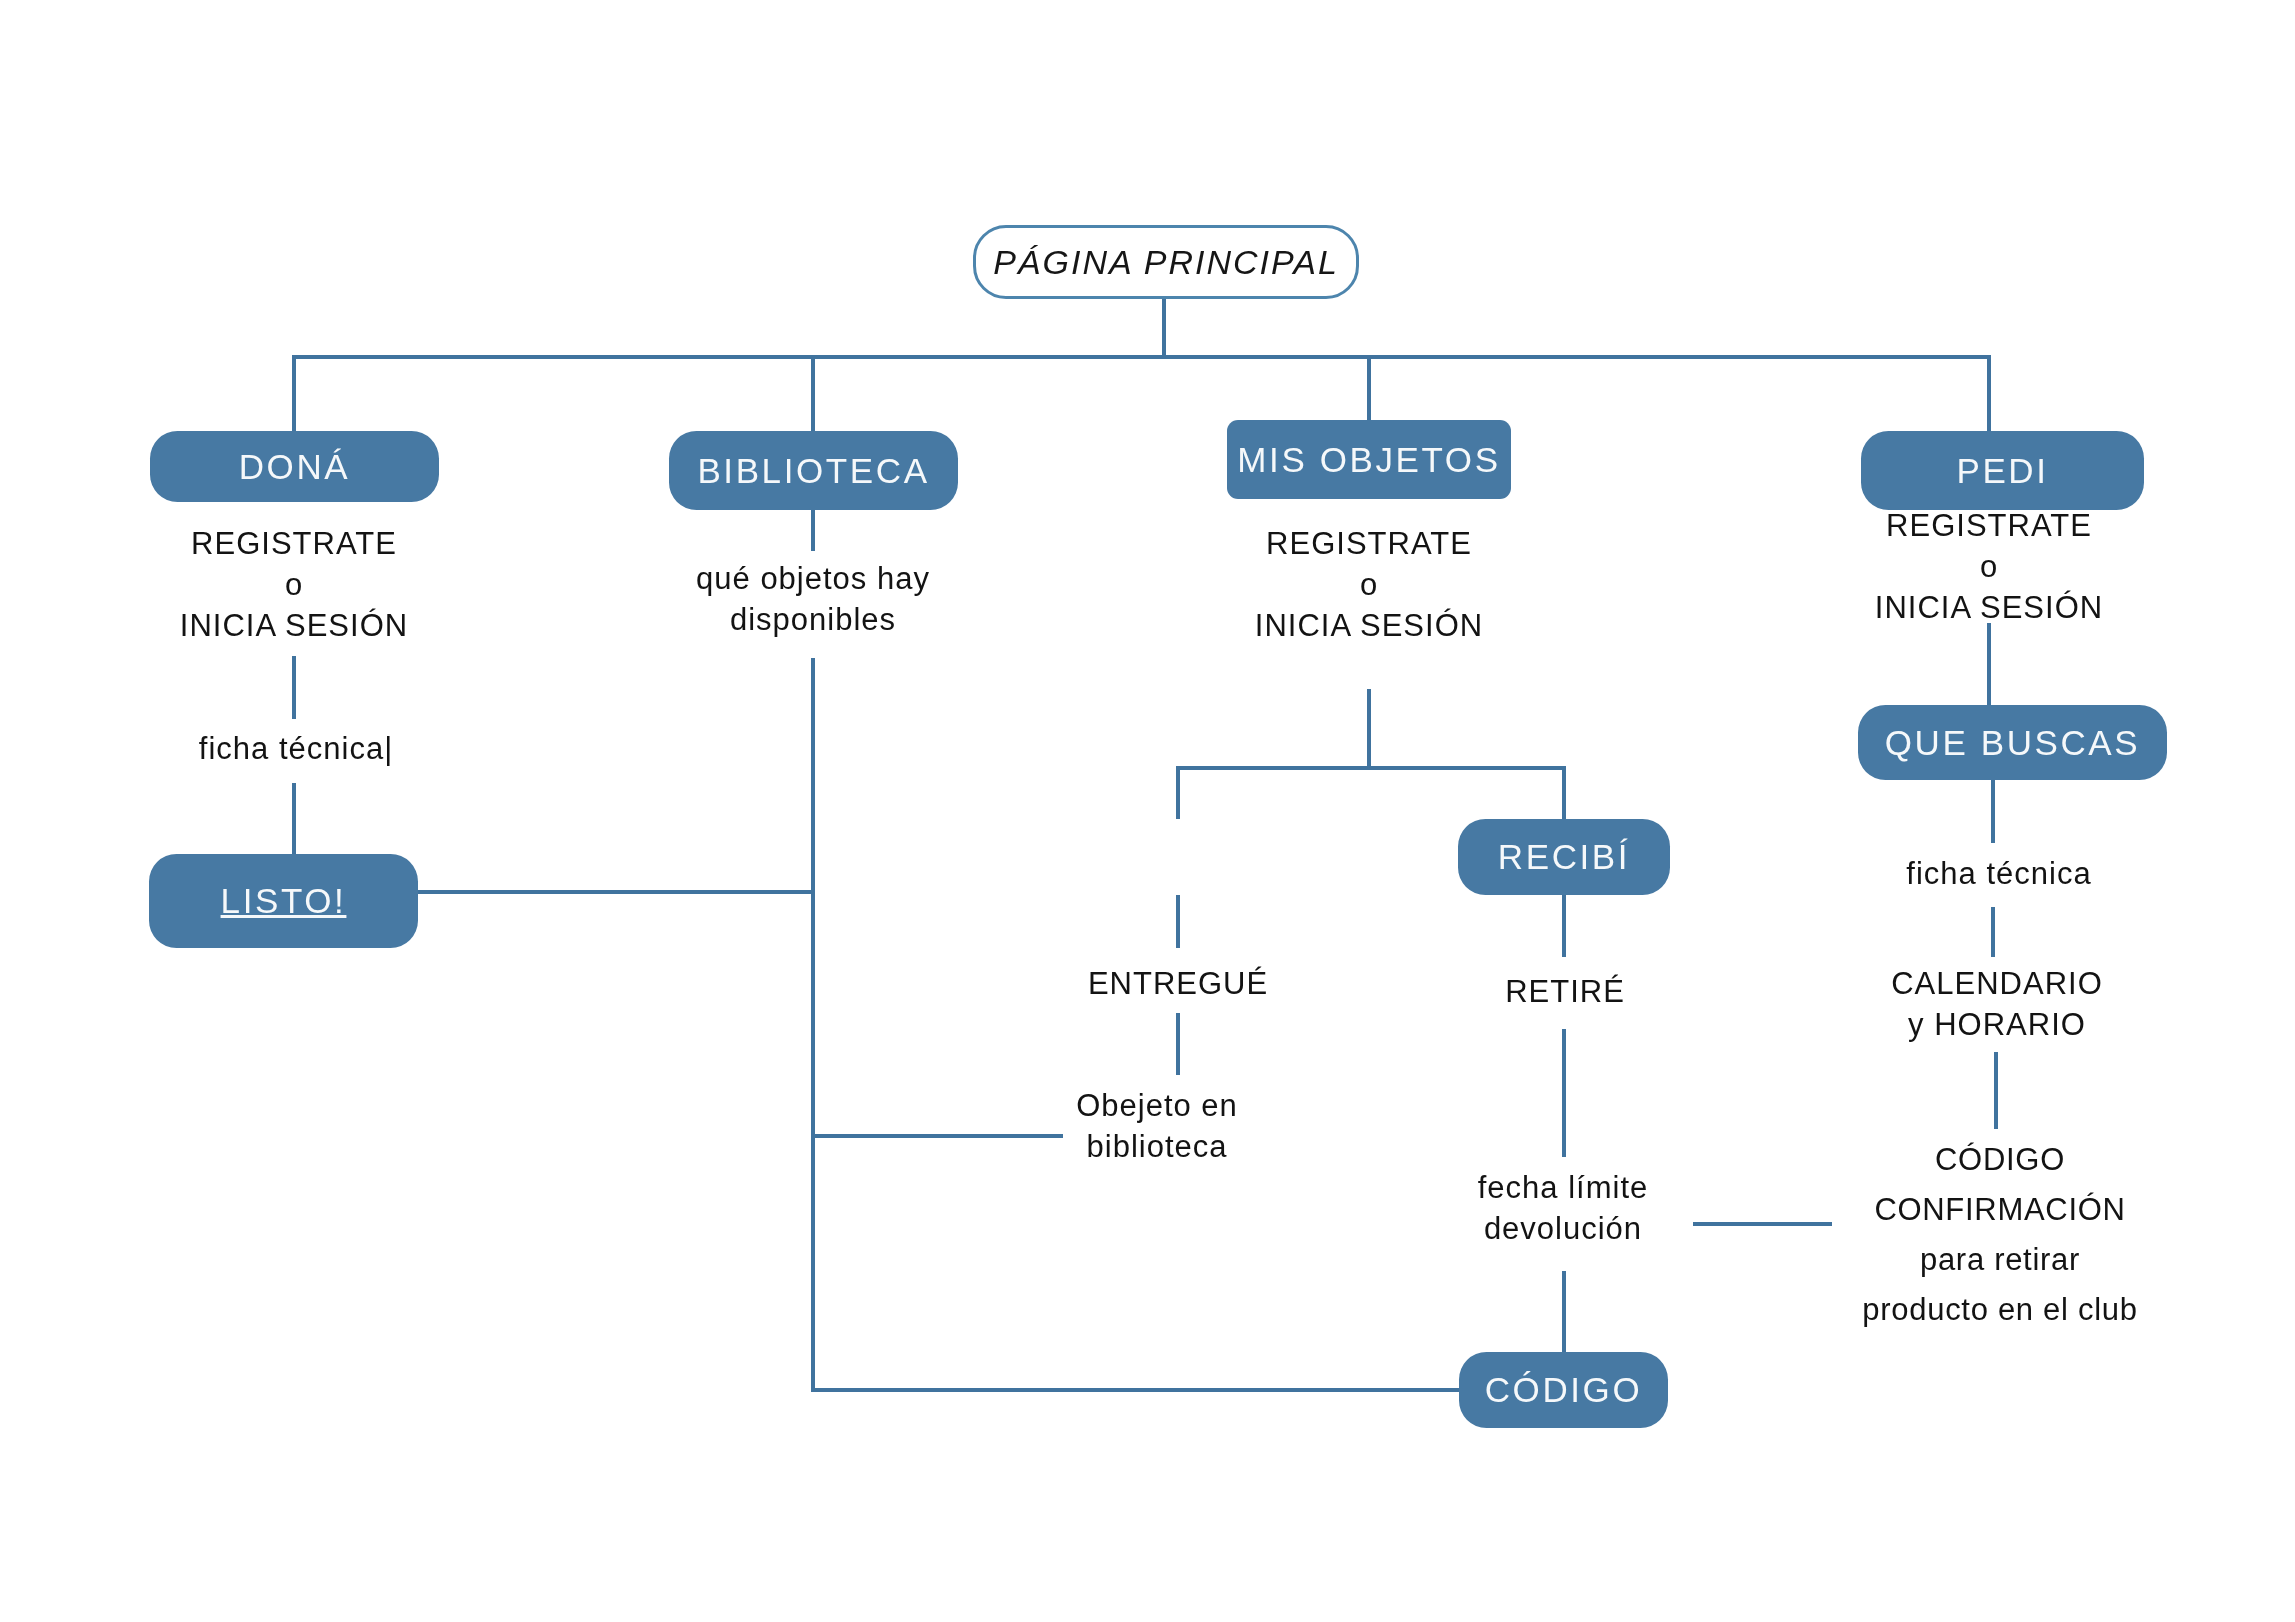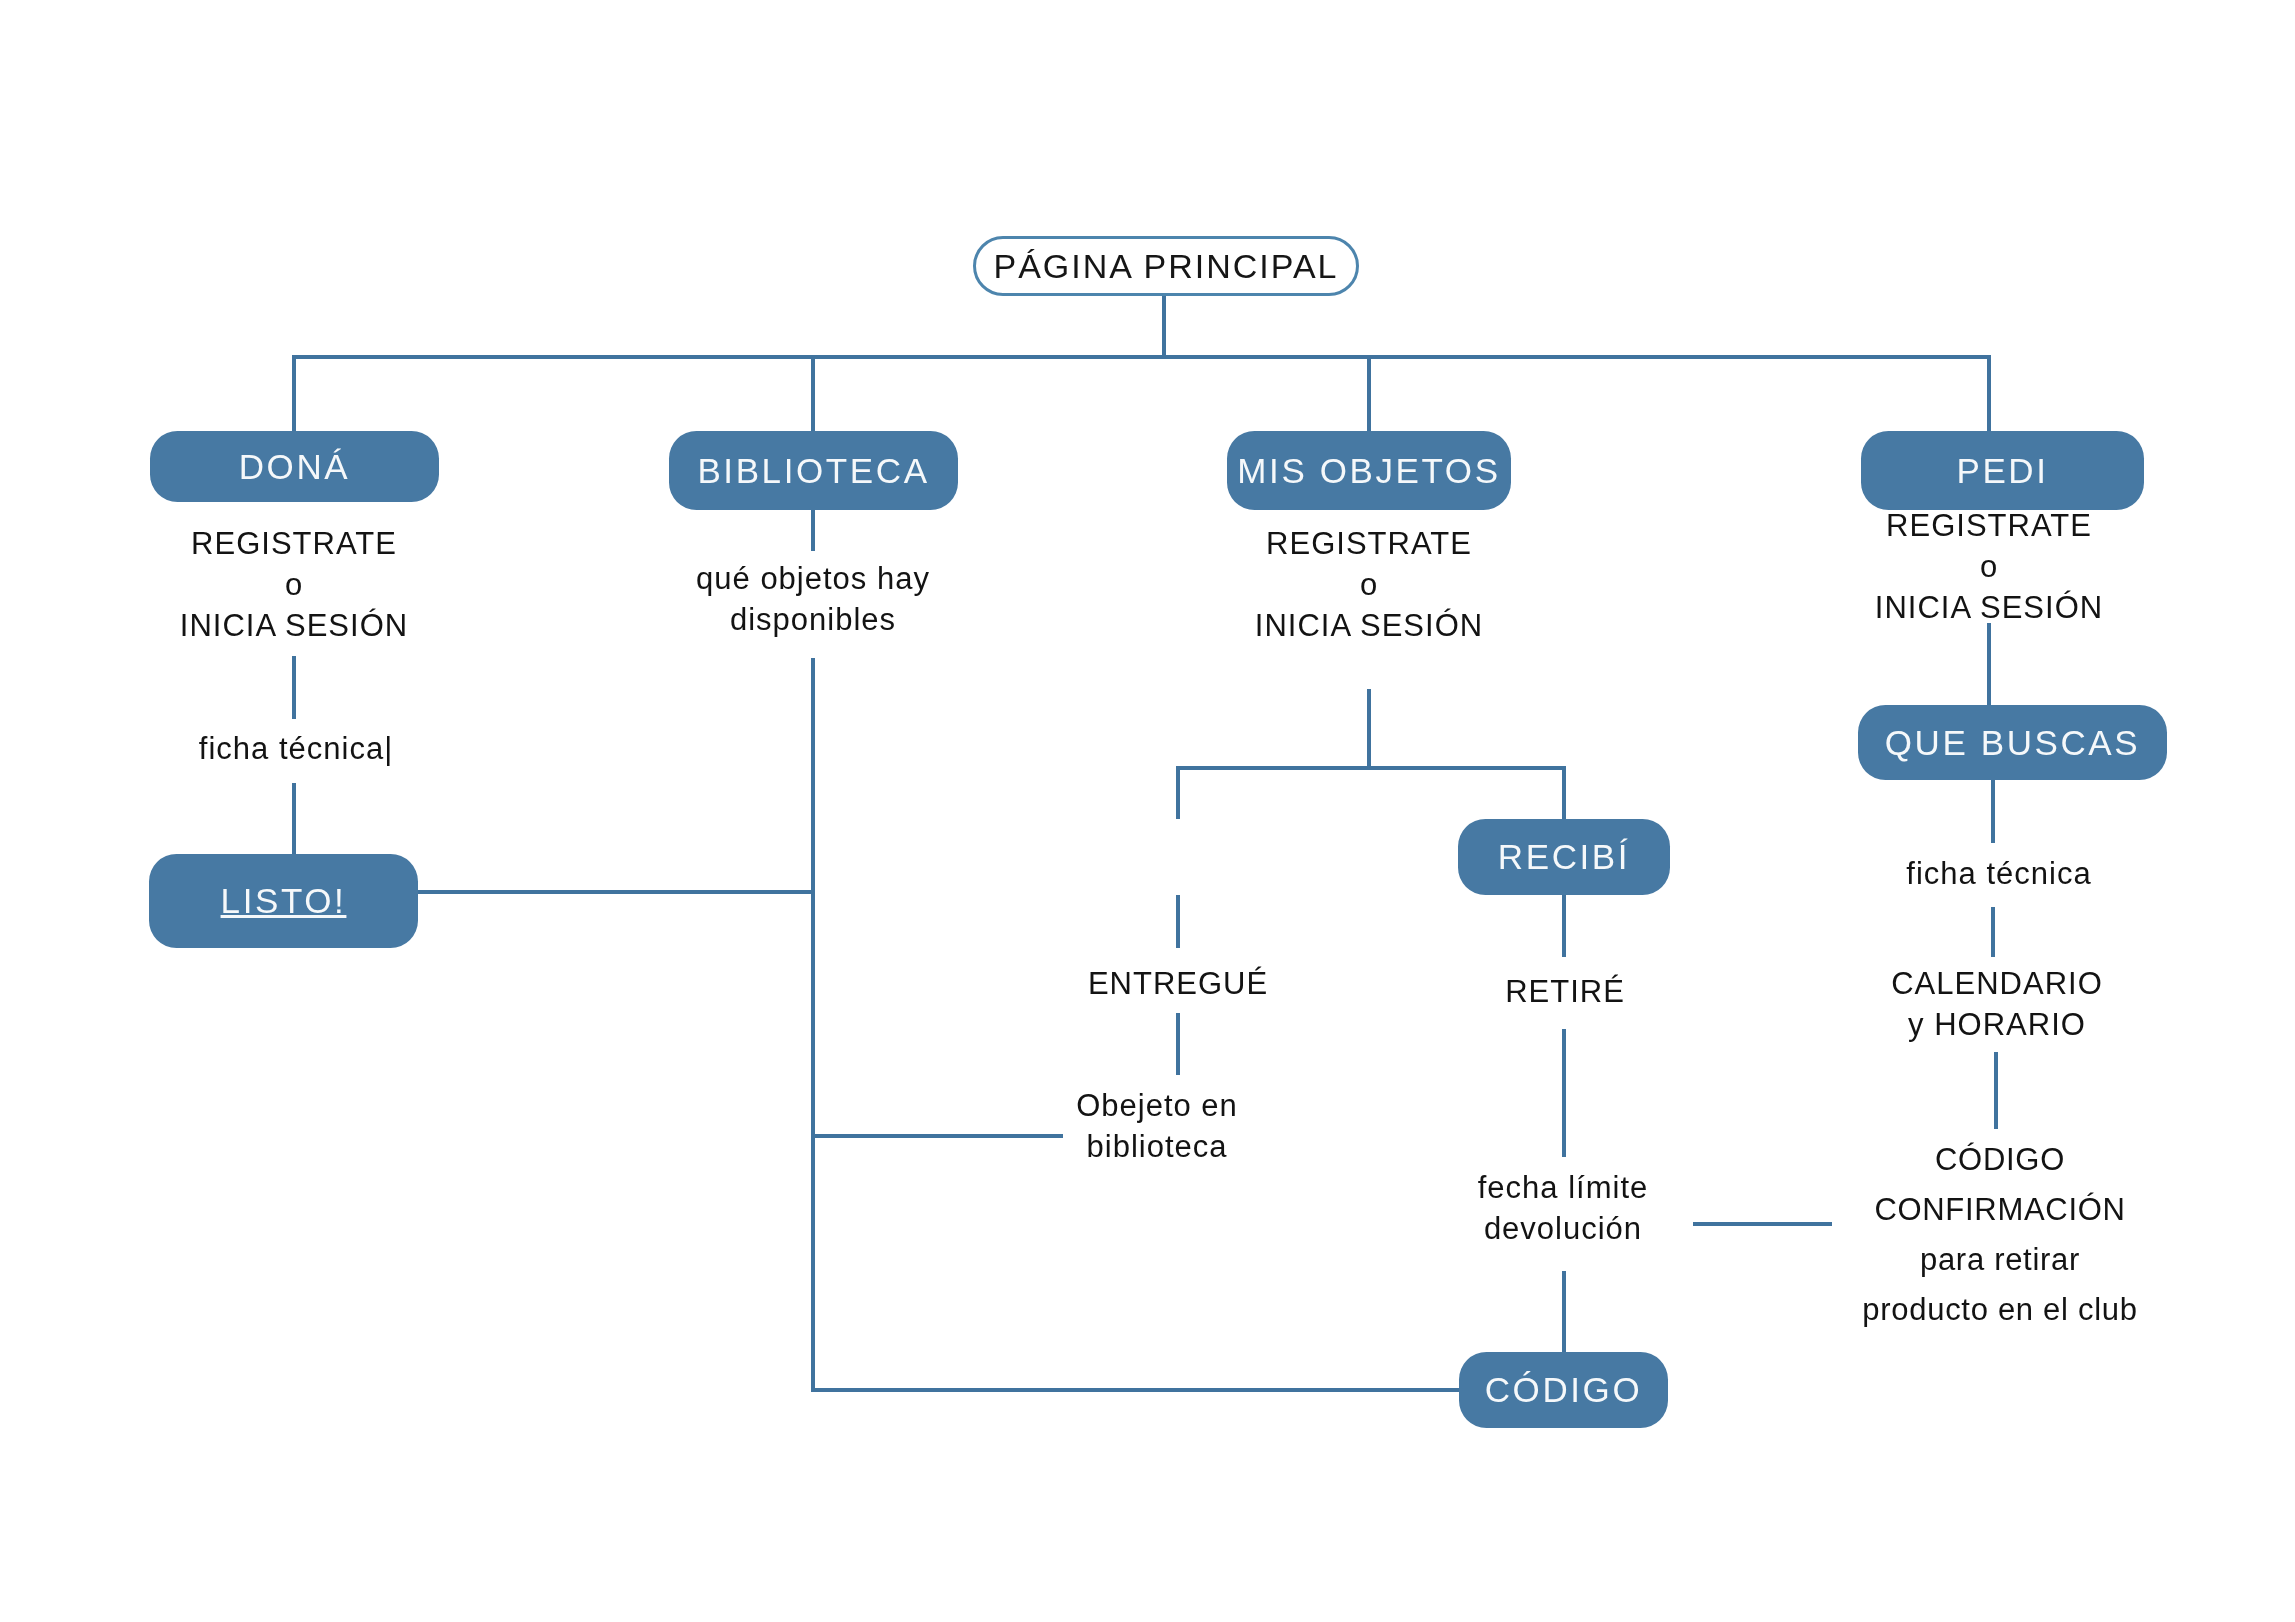--- a/index.html
+++ b/index.html
@@ -95,33 +95,33 @@
   <div class="vline" style="left:1562px; top:895px; height:62px;"></div>
   <div class="vline" style="left:1562px; top:1029px; height:128px;"></div>
   <div class="hline" style="left:1693px; top:1222px; width:139px;"></div>
   <div class="vline" style="left:1562px; top:1271px; height:81px;"></div>
 
   <div class="vline" style="left:1987px; top:623px; height:82px;"></div>
   <div class="vline" style="left:1991px; top:780px; height:63px;"></div>
   <div class="vline" style="left:1991px; top:907px; height:50px;"></div>
   <div class="vline" style="left:1994px; top:1052px; height:77px;"></div>
 
-  <div class="pill-outline" style="left:973px; top:236px; width:386px; height:60px;">
+  <div class="pill-outline" style="left:973px; top:225px; width:386px; height:74px;font-style:italic;">
     <span>PÁGINA PRINCIPAL</span>
   </div>
 
   <div class="pill" style="left:150px; top:431px; width:289px; height:71px;">
     <span>DONÁ</span>
   </div>
 
   <div class="pill" style="left:669px; top:431px; width:289px; height:79px;">
     <span>BIBLIOTECA</span>
   </div>
 
-  <div class="pill" style="left:1227px; top:431px; width:284px; height:79px;">
+  <div class="pill" style="left:1227px; top:420px; width:284px; height:79px;border-radius:11px;">
     <span>MIS OBJETOS</span>
   </div>
 
   <div class="pill" style="left:1847px; top:431px; width:283px; height:79px;margin-left:14px;">
     <span>PEDI</span>
   </div>
 
 
   <div class="pill" style="left:1458px; top:819px; width:212px; height:76px;">
     <span>RECIBÍ</span>

